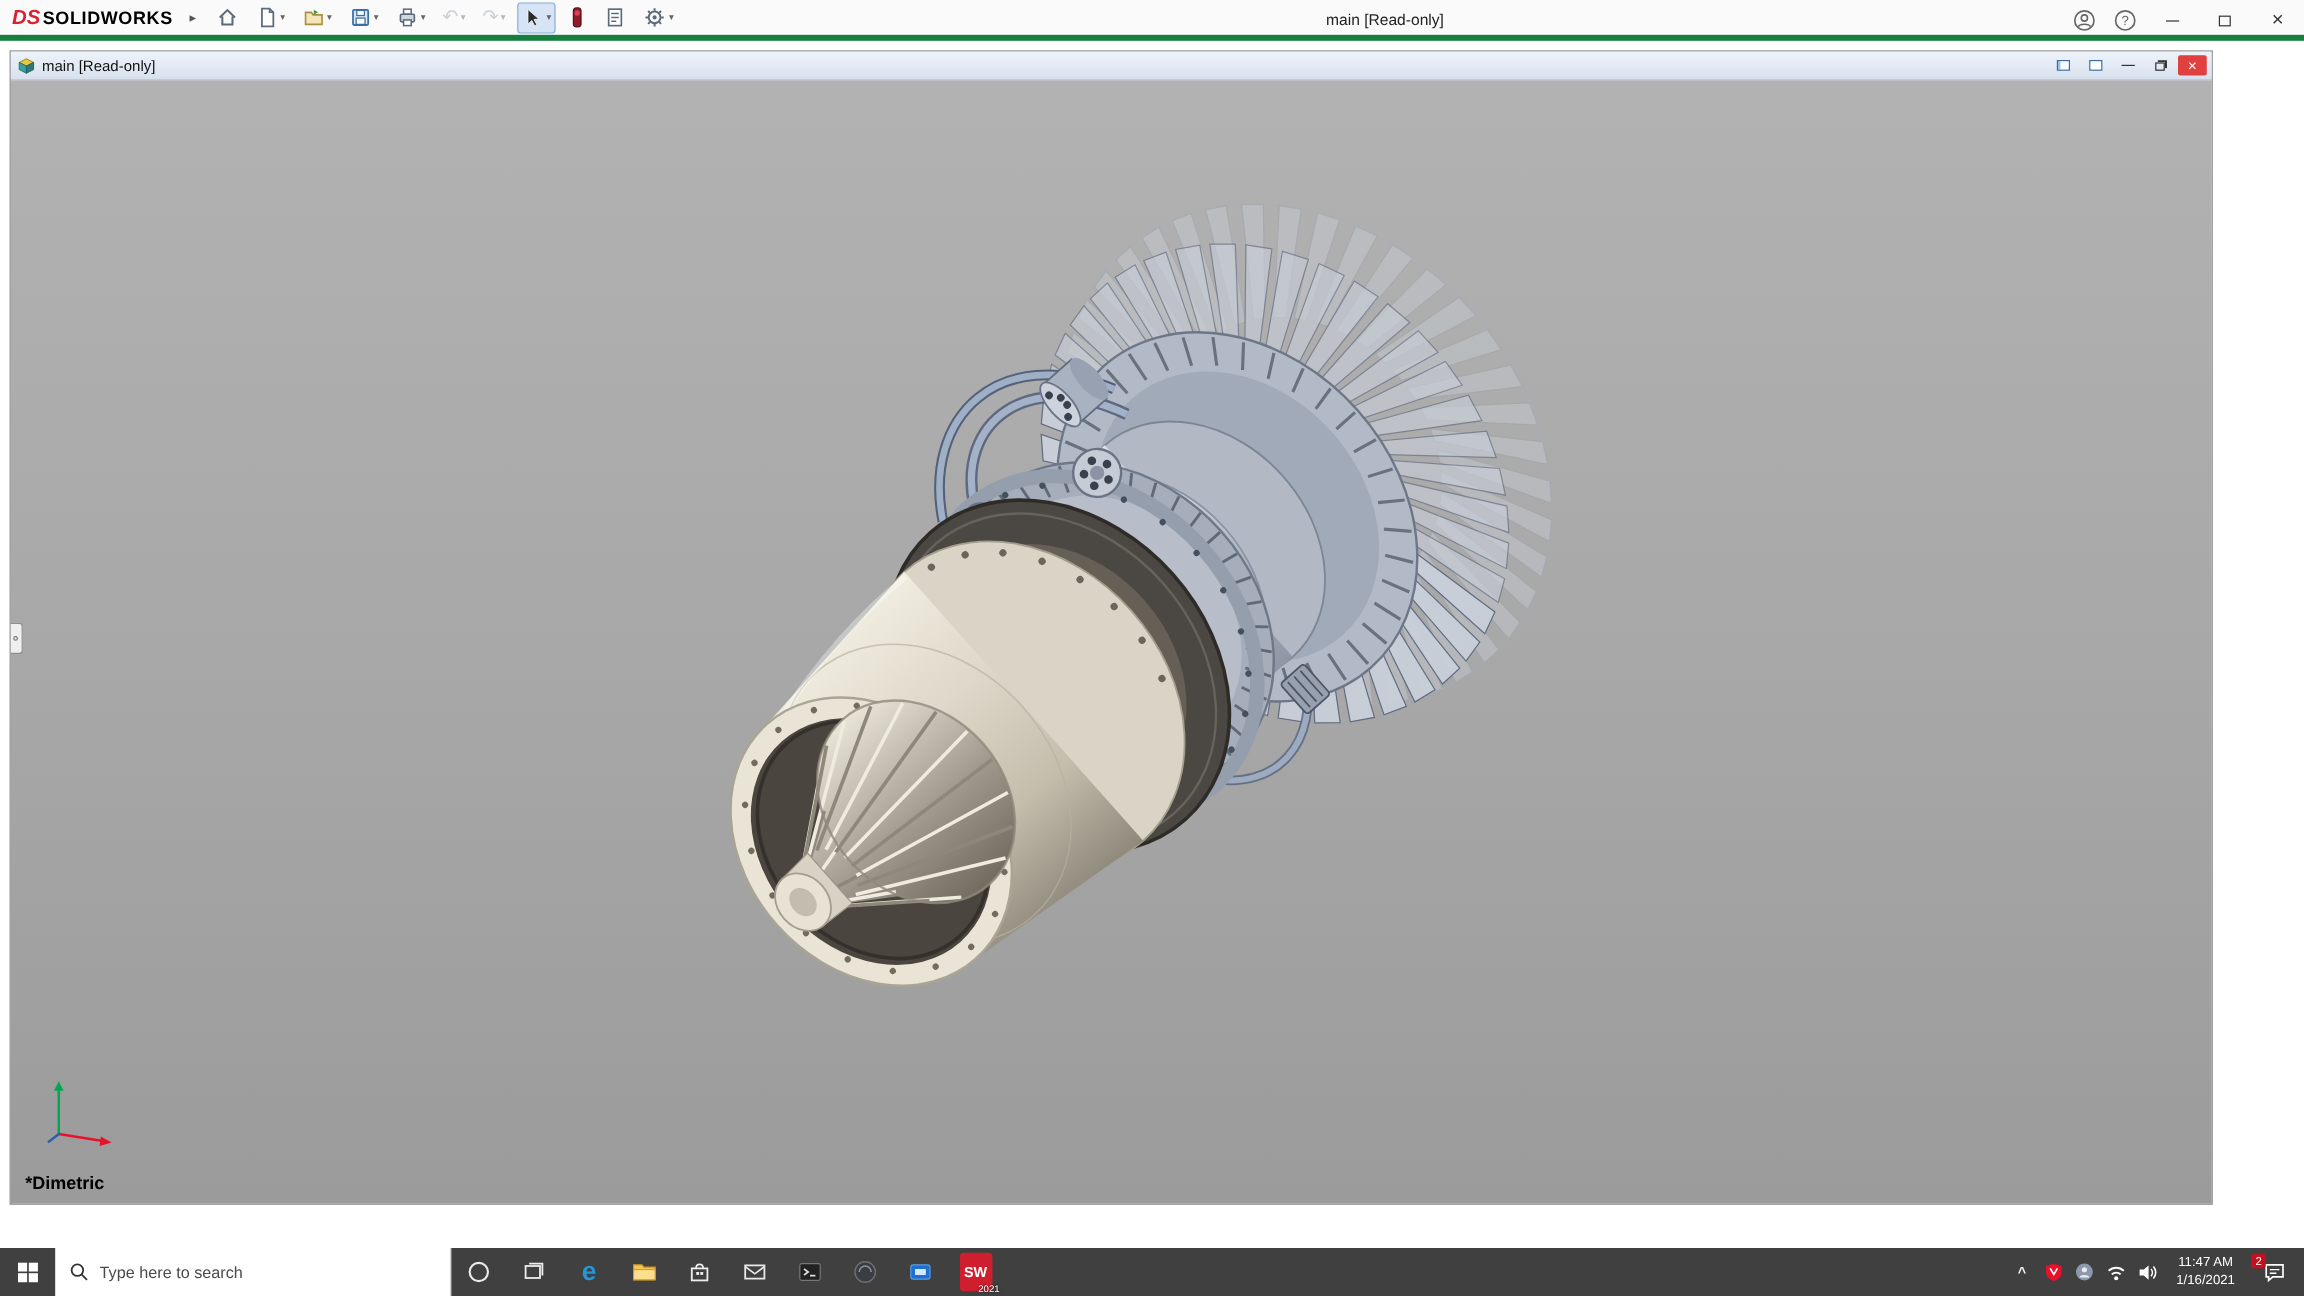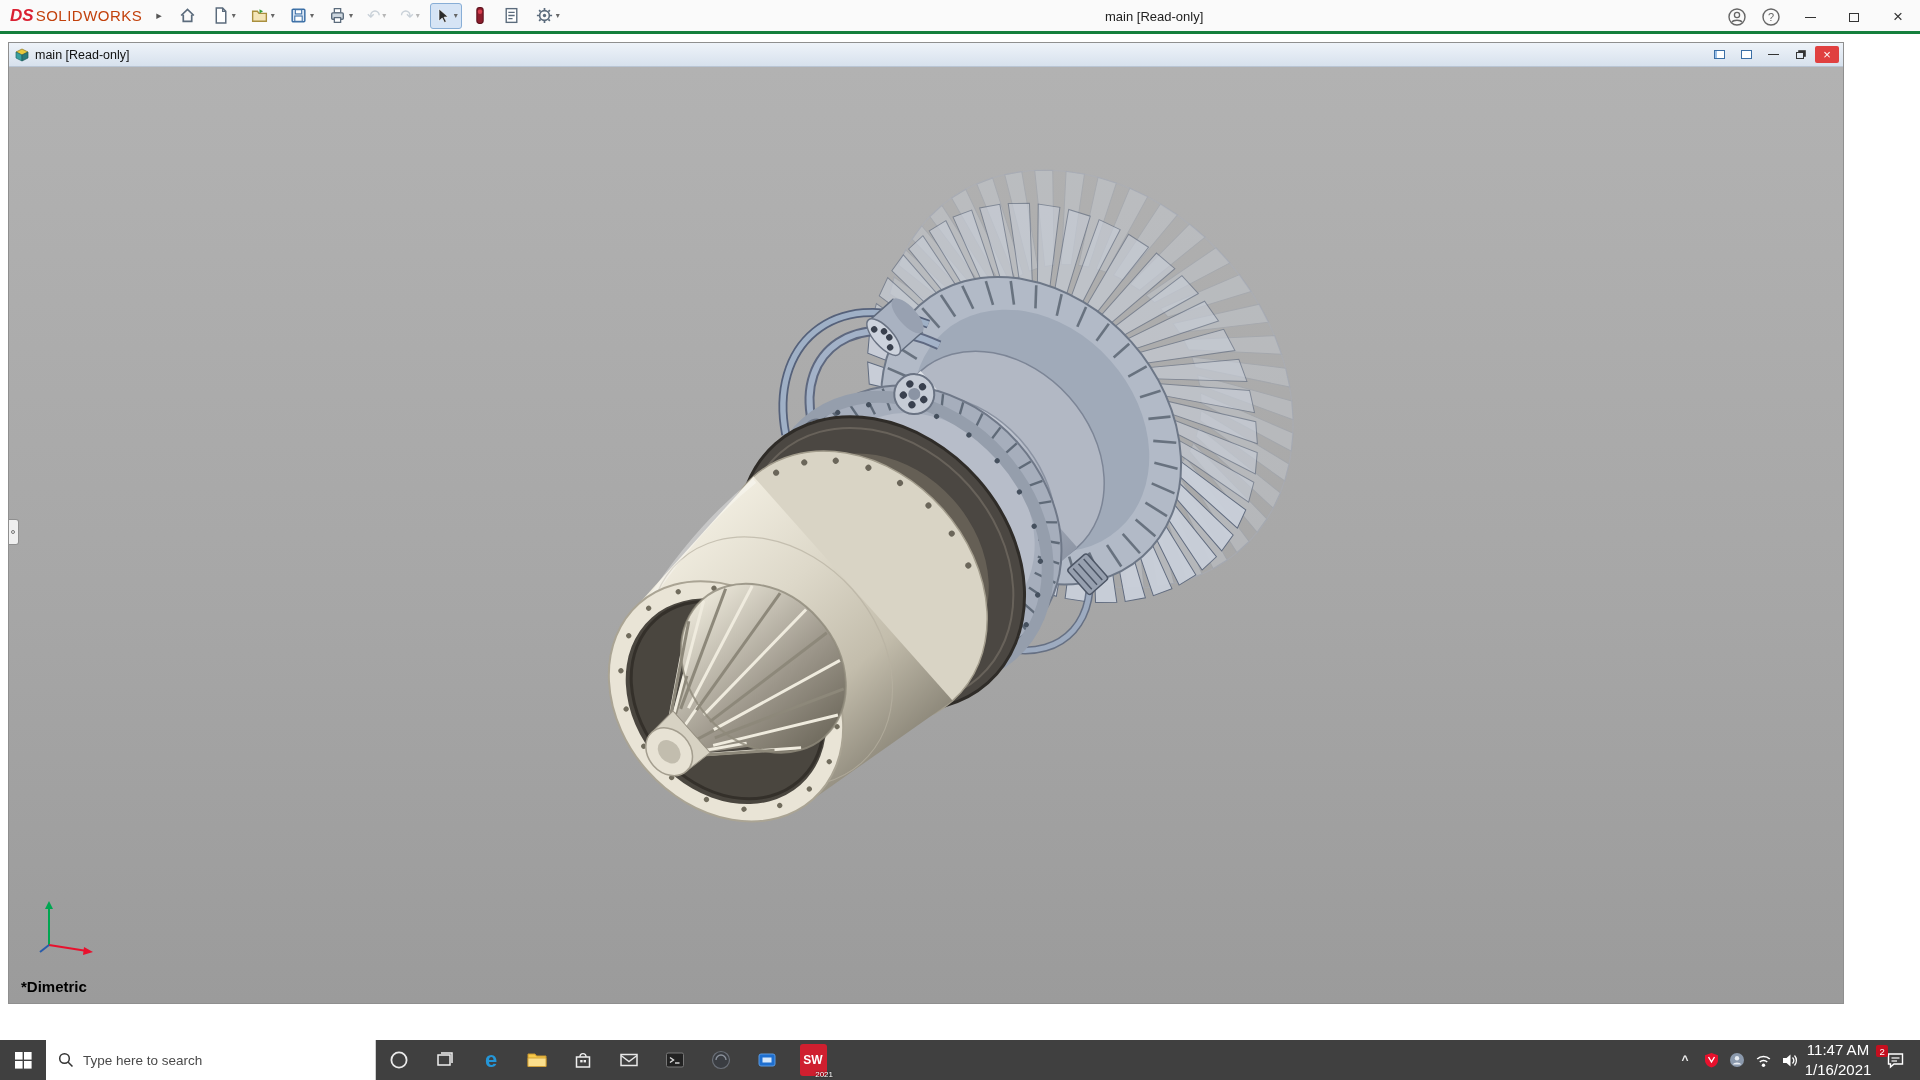--- a/index.html
+++ b/index.html
@@ -1,24 +1,24 @@
 <!DOCTYPE html>
 <html><head>
 <meta charset="utf-8">
 <style>
   * { margin:0; padding:0; box-sizing:border-box; }
   html,body { width:1920px; height:1080px; overflow:hidden; background:#ffffff;
     font-family:"Liberation Sans", sans-serif; }
 
   
   .titlebar { position:absolute; top:0; left:0; width:1920px; height:34px; background:#fafafa;
-    border-bottom:3px solid #15803d; display:flex; align-items:center; padding-left:10px; }
+    border-bottom:5px solid #15803d; display:flex; align-items:center; padding-left:10px; }
   .brand { display:flex; align-items:baseline; gap:2px; }
   .brand .mark { font-size:17px; font-weight:bold; font-style:italic; color:#da2032; }
-  .brand .name { font-size:15px; font-weight:normal; color:#c2410c; letter-spacing:.5px; }
+  .brand .name { font-size:15px; font-weight:bold; color:#000000; letter-spacing:.5px; }
   .expander { margin:0 12px 0 14px; color:#555; font-size:11px; }
   .tbar { display:flex; align-items:center; gap:6px; }
   .tbtn { display:flex; align-items:center; height:26px; padding:0 3px; border-radius:3px; border:1px solid transparent; }
   .tbtn.active { background:#d6e4f5; border:1px solid #88aed6; }
   .tbtn .caret { font-size:8px; color:#666; margin-left:2px; }
   .tbtn.disabled { opacity:.45; }
   .glyphbtn { font-size:16px; color:#8fa0b0; line-height:1; }
   .apptitle { position:absolute; left:1105px; top:0; height:34px; line-height:34px; font-size:13px; color:#222; }
   .winctl { position:absolute; right:0; top:0; height:34px; display:flex; align-items:center; }
   .winctl .cbtn { width:34px; height:34px; display:flex; align-items:center; justify-content:center; color:#444; }
@@ -57,21 +57,21 @@
     padding-left:12px; flex:0 0 auto; border-right:1px solid #d0d0d0; }
   .tk-search input { border:none; outline:none; font-size:13.5px; color:#333; width:250px; background:transparent;
     font-family:"Liberation Sans", sans-serif; }
   .tk-search input::placeholder { color:#4a4a4a; opacity:1; }
   .sw-app { position:relative; }
   .sw-logo { width:27px; height:32px; background:#cf1f2f; color:#fff; border-radius:3px; font-size:12px;
     font-weight:bold; display:flex; align-items:center; justify-content:center; }
   .sw-year { position:absolute; right:3px; bottom:1px; font-size:8px; color:#fff; text-shadow:0 0 2px #000; }
   .tray { margin-left:auto; display:flex; align-items:center; height:40px; padding-right:4px; }
   .tray-ic { width:26px; height:40px; display:flex; align-items:center; justify-content:center; flex:0 0 auto; }
-  .clock { width:72px; text-align:center; font-size:15px; line-height:1.35; flex:0 0 auto; }
+  .clock { width:72px; text-align:center; font-size:11px; line-height:1.35; flex:0 0 auto; }
   .action { position:relative; width:42px; height:40px; display:flex; align-items:center; justify-content:center; }
   .badge { position:absolute; left:2px; top:5px; background:#c50f1f; color:#fff; font-size:9.5px;
     padding:0.5px 3.5px; border-radius:2px; }
   .chev { font-size:12px; font-weight:bold; color:#eee; }
   .edge-e { font-size:22px; font-weight:bold; color:#2496d8; line-height:1; }
 </style>
 </head>
 <body>
 
 <div class="titlebar">

